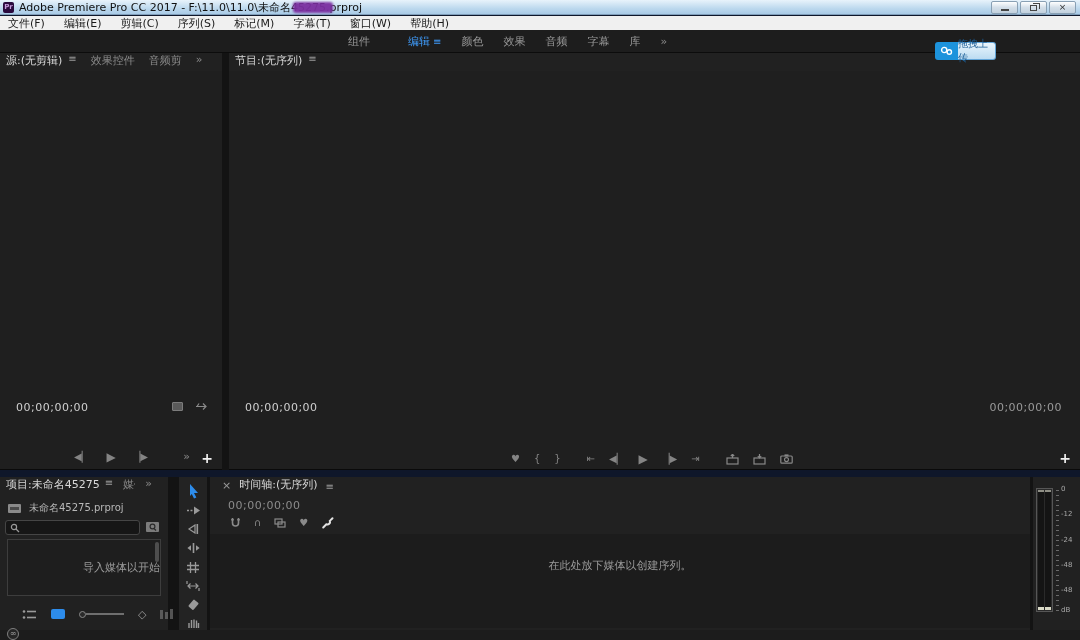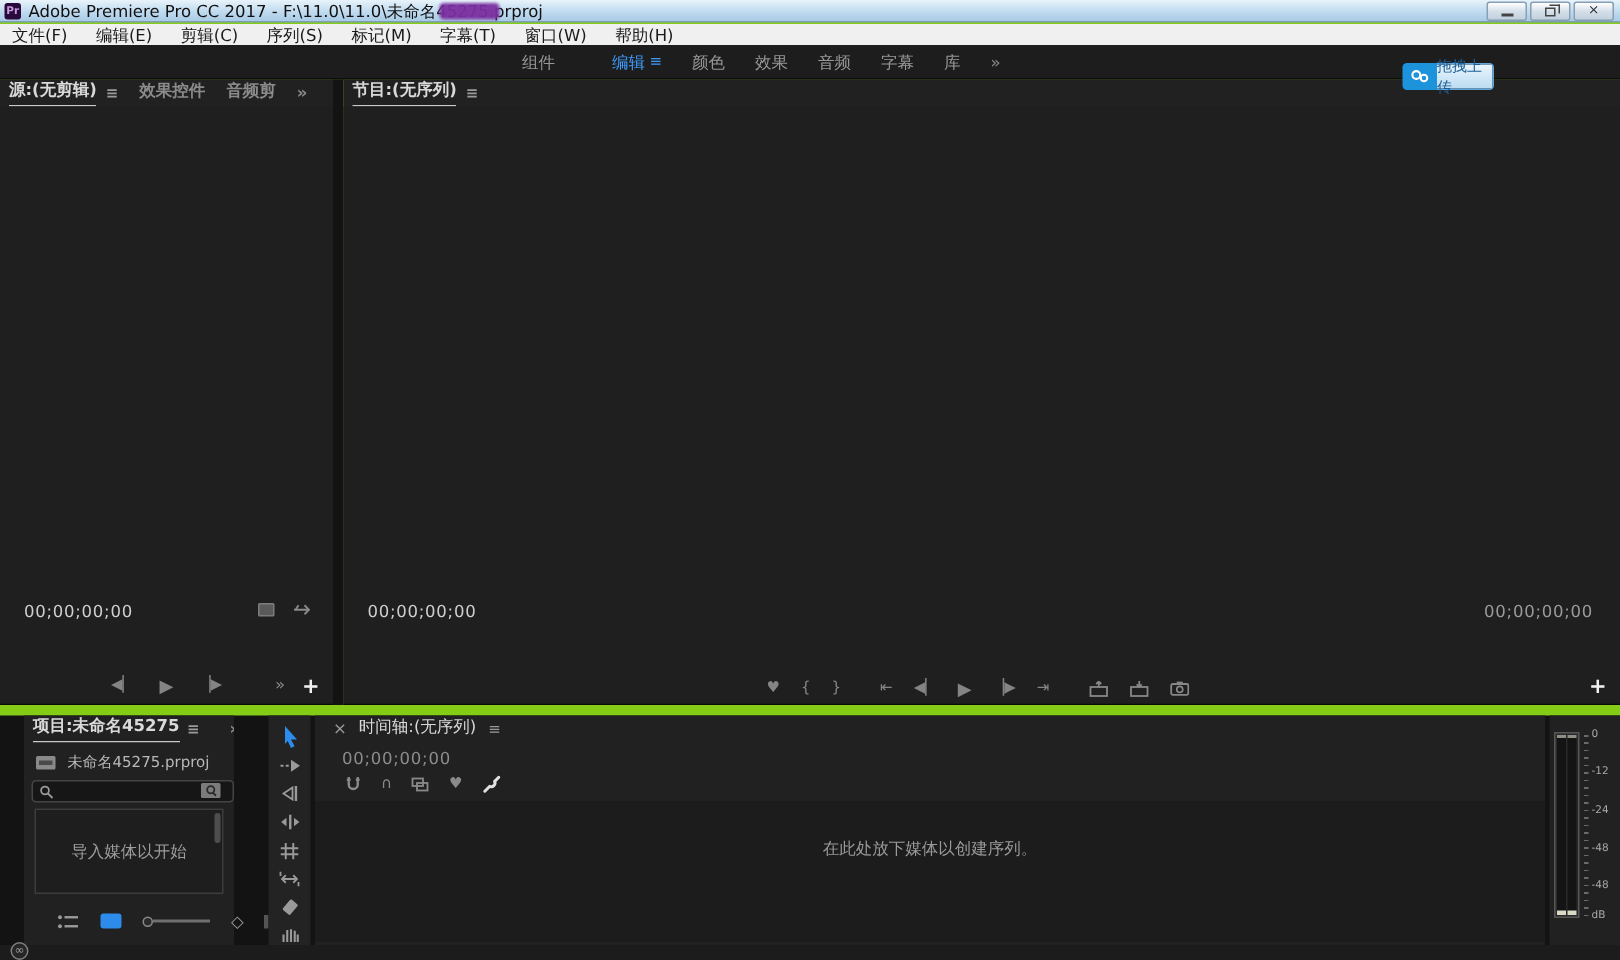--- a/index.html
+++ b/index.html
@@ -1,19 +1,19 @@
 <!DOCTYPE html>
 <html><head>
 <meta charset="utf-8">
 <style>
   * { margin:0; padding:0; box-sizing:border-box; }
   html,body { background:#000; }
   .screen{
     position:relative; width:1080px; height:640px; overflow:hidden;
-    background:#84cc16;
+    background:#0f172a;
     font-family:"DejaVu Sans","Liberation Sans",sans-serif;
     -webkit-font-smoothing:antialiased; cursor:default;
   }
   
   .titlebar{
     position:absolute; left:0; top:0; width:1080px; height:15px;
     background:linear-gradient(#e8f3fb,#bdd9ee 60%,#a9cbe6);
     border-bottom:1px solid #7f9db9;
     display:flex; align-items:center; padding-left:3px; gap:5px;
   }
@@ -58,21 +58,21 @@
   .upload-ico{
     width:23px; height:18px; background:#1d93dc; border-radius:3px 0 0 3px;
     display:flex; align-items:center; justify-content:center;
   }
   .upload-label{
     width:38px; height:18px; background:linear-gradient(#eaf5fc,#bcdcf2);
     border:1px solid #62a5d8; border-left:none; border-radius:0 3px 3px 0;
     font-size:10px; color:#1b5e97; display:flex; align-items:center; justify-content:center;
   }
   
-  .ptab-row{ height:18px; display:flex; align-items:flex-end; gap:14px; padding:0 16px 0 6px; overflow:hidden;font-weight:bold; }
+  .ptab-row{ height:18px; display:flex; align-items:flex-start; gap:14px; padding:0 16px 0 6px; overflow:hidden; }
   .ptab{ font-size:11px; color:#8a8a8a; padding-bottom:3px; white-space:nowrap; }
   .ptab.active{ color:#d9d9d9; border-bottom:1px solid #c9c9c9; }
   .pmenu{ font-size:10px; color:#9a9a9a; padding-bottom:3px; }
   .poverflow{ font-size:11px; color:#8a8a8a; padding-bottom:3px; }
   
   .src-group{ position:absolute; left:0; top:53px; width:222px; height:417px; background:#212121; border-bottom:1px solid #0a0a0a;}
   .prog-group{ position:absolute; left:229px; top:53px; width:851px; height:417px; background:#212121; border-bottom:1px solid #0a0a0a;}
   .v-divider-top{ position:absolute; left:222px; top:53px; width:7px; height:417px; background:#131313; }
   .monitor-body{ position:absolute; left:0; top:18px; right:0; bottom:0; background:#1f1f1f; }
   .tc{ font-size:11px; letter-spacing:.5px; }
@@ -83,38 +83,38 @@
   .sq-icon{ width:11px; height:9px; border:1px solid #7c7c7c; border-radius:1px; background:#5a5a5a; }
   .transport{ position:absolute; left:0; right:0; bottom:0; height:24px; display:flex; align-items:center; }
   .t-ico{ font-size:10px; color:#848484; line-height:1; }
   .t-play{ font-size:12px; }
   .src-transport-icons{ width:100%; display:flex; justify-content:center; gap:17px; align-items:center; }
   .src-overflow{ position:absolute; right:32px; bottom:6px; font-size:11px; color:#8a8a8a; }
   .plus-btn{ position:absolute; right:9px; bottom:4px; font-size:14px; color:#f0f0f0; font-weight:bold; line-height:1; }
   .prog-transport-icons{ position:absolute; left:282px; bottom:4px; display:flex; gap:14px; align-items:center; }
   
   .bottom{ position:absolute; left:0; top:477px; width:1080px; height:153px; background:#131313; }
-  .proj-panel{ position:absolute; left:16px; top:0; width:140px; height:153px; background:#212121; }
+  .proj-panel{ position:absolute; left:0; top:0; width:168px; height:153px; background:#212121; }
   .tools-panel{ position:absolute; left:179px; top:0; width:28px; height:153px; background:#232323;
     display:flex; flex-direction:column; align-items:center; padding-top:7px; gap:5px; overflow:hidden; }
   .tl-panel{ position:absolute; left:210px; top:0; width:820px; height:153px; background:#212121; }
   .meter-panel{ position:absolute; left:1033px; top:0; width:47px; height:153px; background:#212121; }
   
   .proj-file-row{ display:flex; align-items:center; gap:8px; padding:6px 0 0 8px; }
   .clip-icon{ width:13px; height:9px; background:#8a8a8a; border-radius:1px; position:relative; }
   .clip-icon::after{ content:""; position:absolute; left:2px; top:3px; right:2px; height:3px; background:#4a4a4a; }
   .proj-file-name{ font-size:10px; color:#b8b8b8; }
   .search-row{ position:relative; margin:5px 6px 0 5px; height:15px; }
   .search-box{ position:absolute; left:0; top:0; width:135px; height:15px; background:#161616;
     border:1px solid #454545; border-radius:3px; display:flex; align-items:center; padding-left:4px; }
   .search-input{ background:transparent; border:none; outline:none; color:#ccc; font-size:10px; width:110px;
     font-family:"DejaVu Sans","Liberation Sans",sans-serif; }
   .search-in-icon{ position:absolute; right:2px; top:0px; }
   .drop-zone{ position:absolute; left:7px; top:62px; right:7px; height:57px; border:1px solid #3d3d3d;
-    background:#1e1e1e; display:flex; align-items:center; justify-content:center; }
+    background:#1e1e1e; display:flex; align-items:center; justify-content:flex-end; }
   .drop-zone-text{ font-size:11px; color:#9c9c9c; }
   .scroll-thumb{ position:absolute; right:1px; top:2px; width:4px; height:20px; background:#4e4e4e; border-radius:2px; }
   .proj-toolbar{ position:absolute; left:0; bottom:4px; width:176px; height:24px; display:flex; align-items:center; gap:14px; padding-left:22px; }
   .iconview-icon{ width:14px; height:10px; background:#2d8ceb; border-radius:2px; }
   .zoom-slider{ display:flex; align-items:center; }
   .zoom-knob{ width:7px; height:7px; border:1.5px solid #8a8a8a; border-radius:50%; background:#2a2a2a; }
   .zoom-rail{ width:38px; height:1.5px; background:#6f6f6f; }
   .diamond-glyph{ font-size:11px; color:#9a9a9a; }
   .bars-icon{ display:flex; gap:2px; align-items:flex-end; opacity:.55; }
   .bars-icon i{ display:block; width:3px; background:#8a8a8a; }

